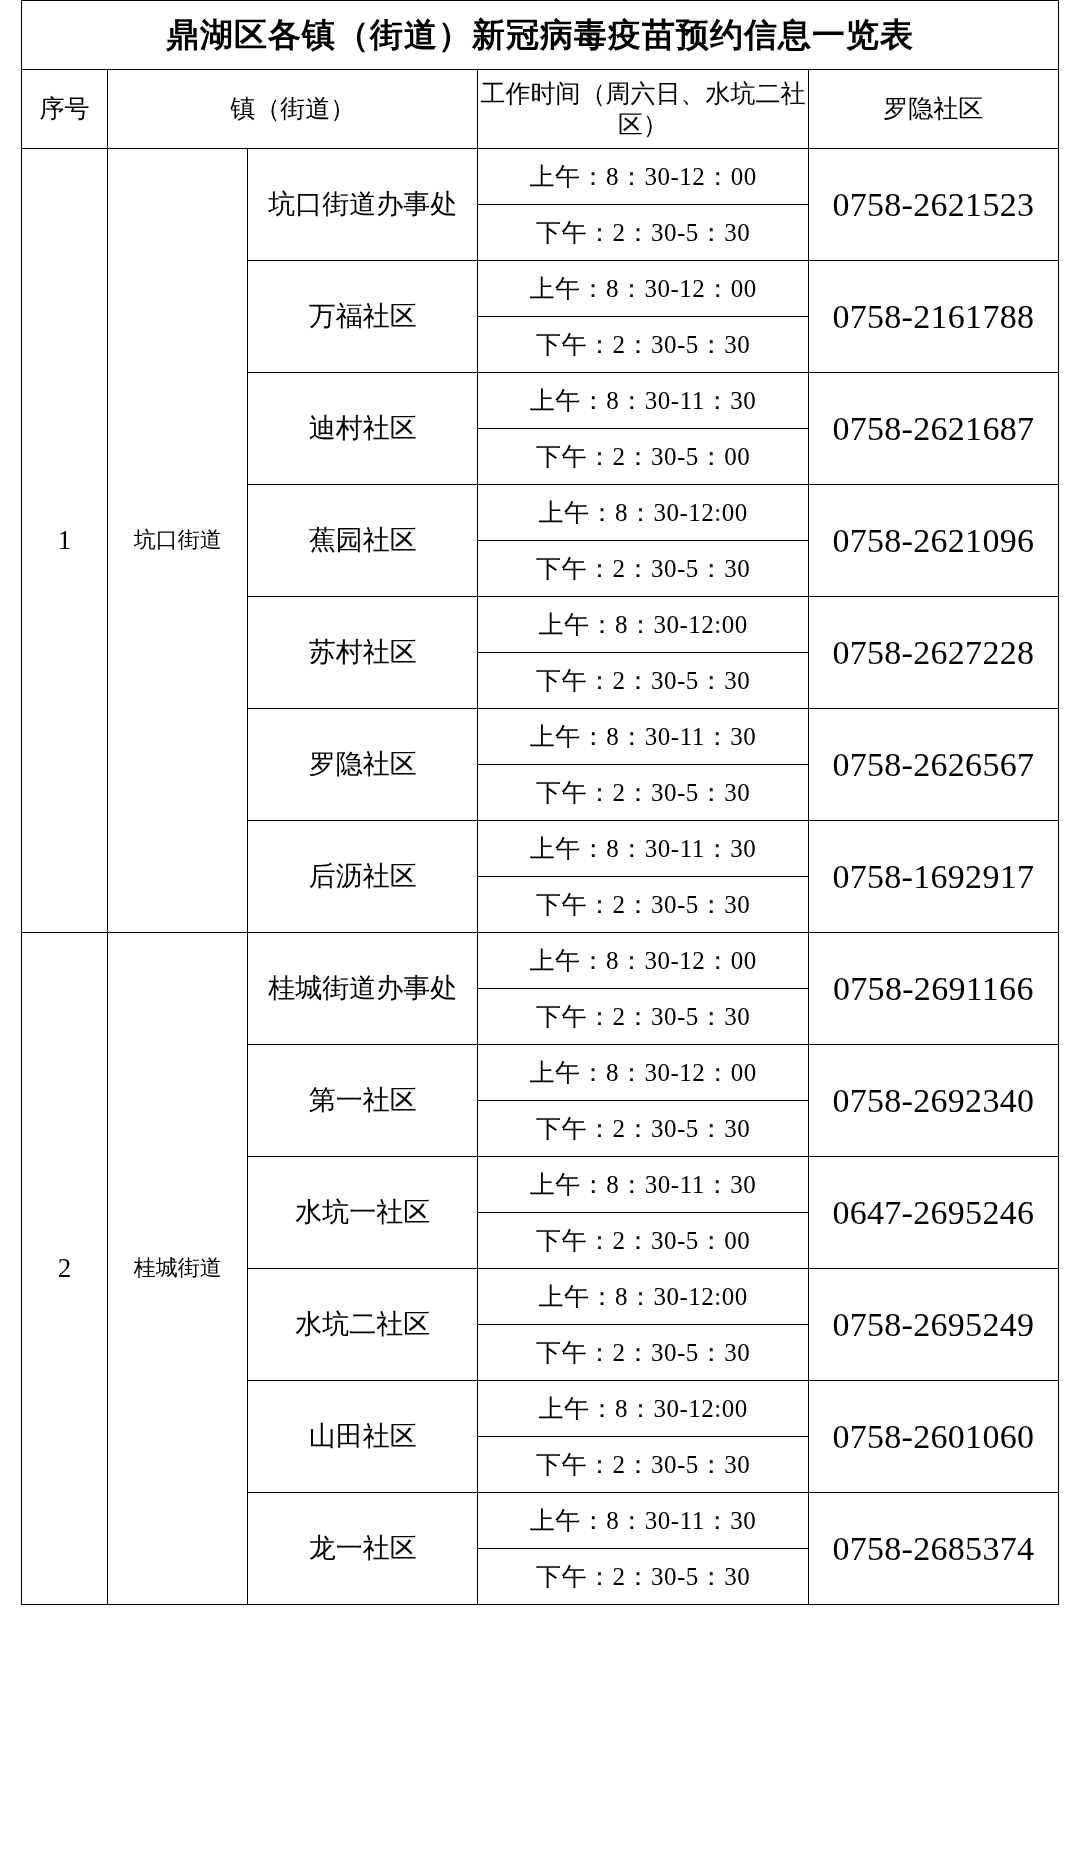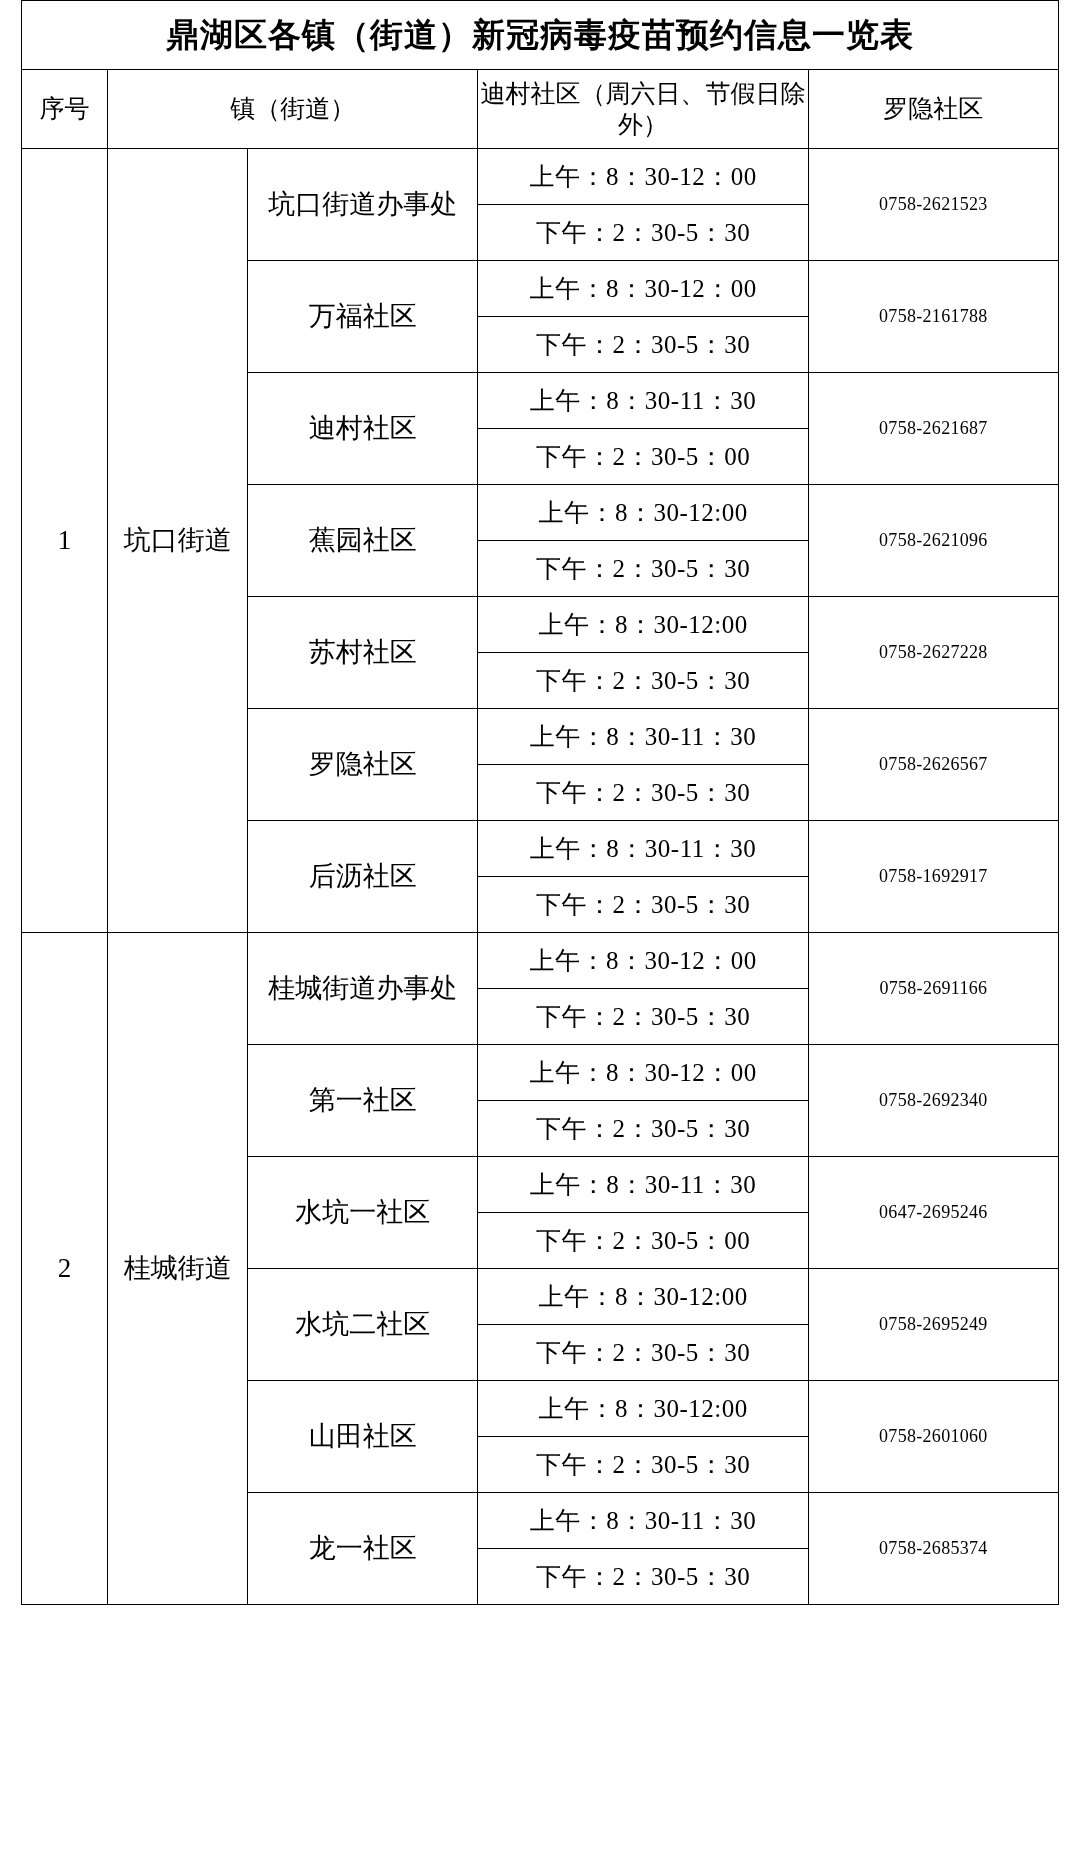--- a/index.html
+++ b/index.html
@@ -46,35 +46,35 @@
   .col-seq   { width: 86px; }
   .col-town  { width: 140px; }
   .col-comm  { width: 230px; }
   .col-time  { width: 330px; }
   .col-phone { width: 250px; }
 
   .seq-cell {
     font-size: 27px;
   }
   .town-cell {
-    font-size: 27px;
+    font-size: 22px;
     line-height: 1.3;
   }
   .comm-cell {
     font-size: 27px;
     line-height: 1.3;
     margin-top: 8px;
   }
   .time-cell {
     font-size: 25px;
     height: 55px;
     letter-spacing: 0.5px;
   }
   .phone-cell {
-    font-size: 18px;
+    font-size: 34px;
     letter-spacing: 0.3px;
   }
 </style>
 </head>
 <body>
 
 <div class="page">
   <table class="vax">
     <colgroup>
       <col class="col-seq">
@@ -83,21 +83,21 @@
       <col class="col-time">
       <col class="col-phone">
     </colgroup>
     <tbody id="table-body">
       <tr>
         <td class="title-cell" colspan="5">鼎湖区各镇（街道）新冠病毒疫苗预约信息一览表</td>
       </tr>
       <tr>
         <td class="hdr">序号</td>
         <td class="hdr" colspan="2">镇（街道）</td>
-        <td class="hdr">迪村社区（周六日、节假日除外）</td>
+        <td class="hdr">工作时间（周六日、水坑二社区）</td>
         <td class="hdr">罗隐社区</td>
       </tr>
     <tr>
           <td class="seq-cell" rowspan="14">1</td>
           <td class="town-cell" rowspan="14">坑口街道</td>
           <td class="comm-cell" rowspan="2">坑口街道办事处</td>
           <td class="time-cell">上午：8：30-12：00</td>
           <td class="phone-cell" rowspan="2">0758-2621523</td>
         </tr>
         <tr>

